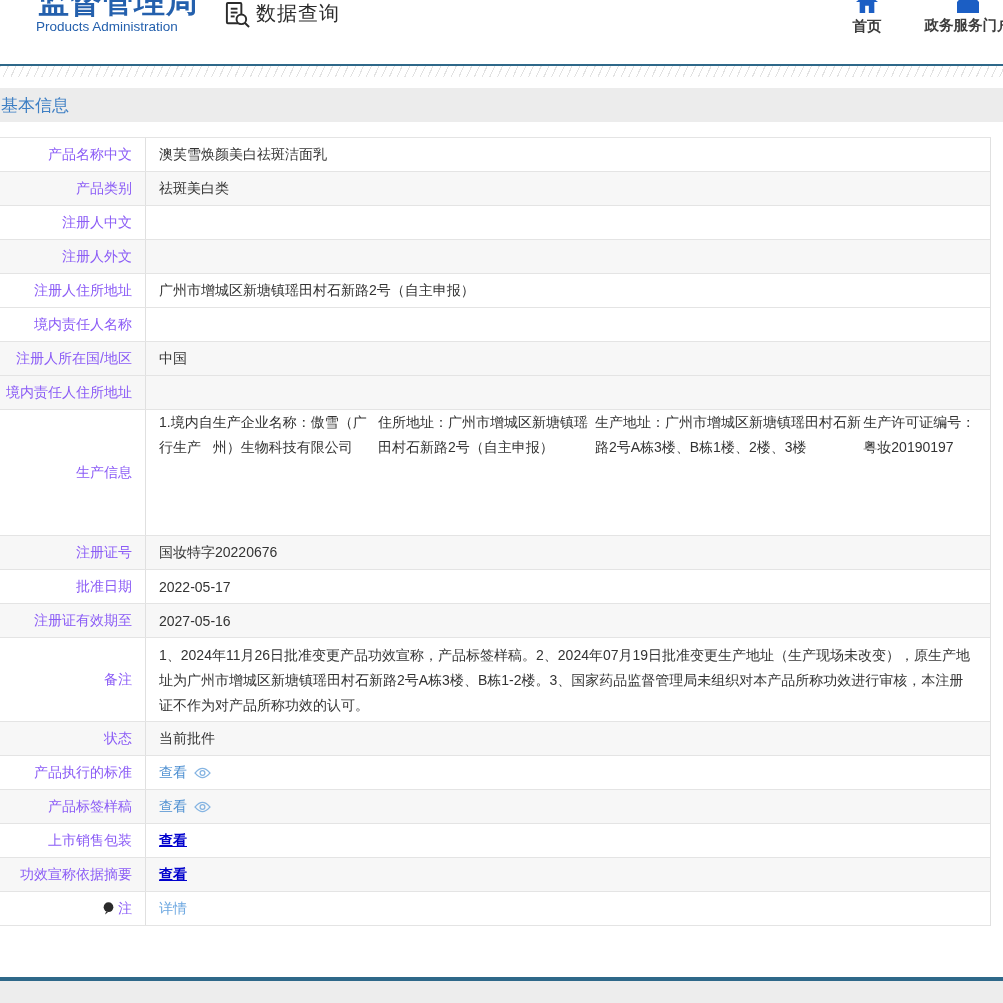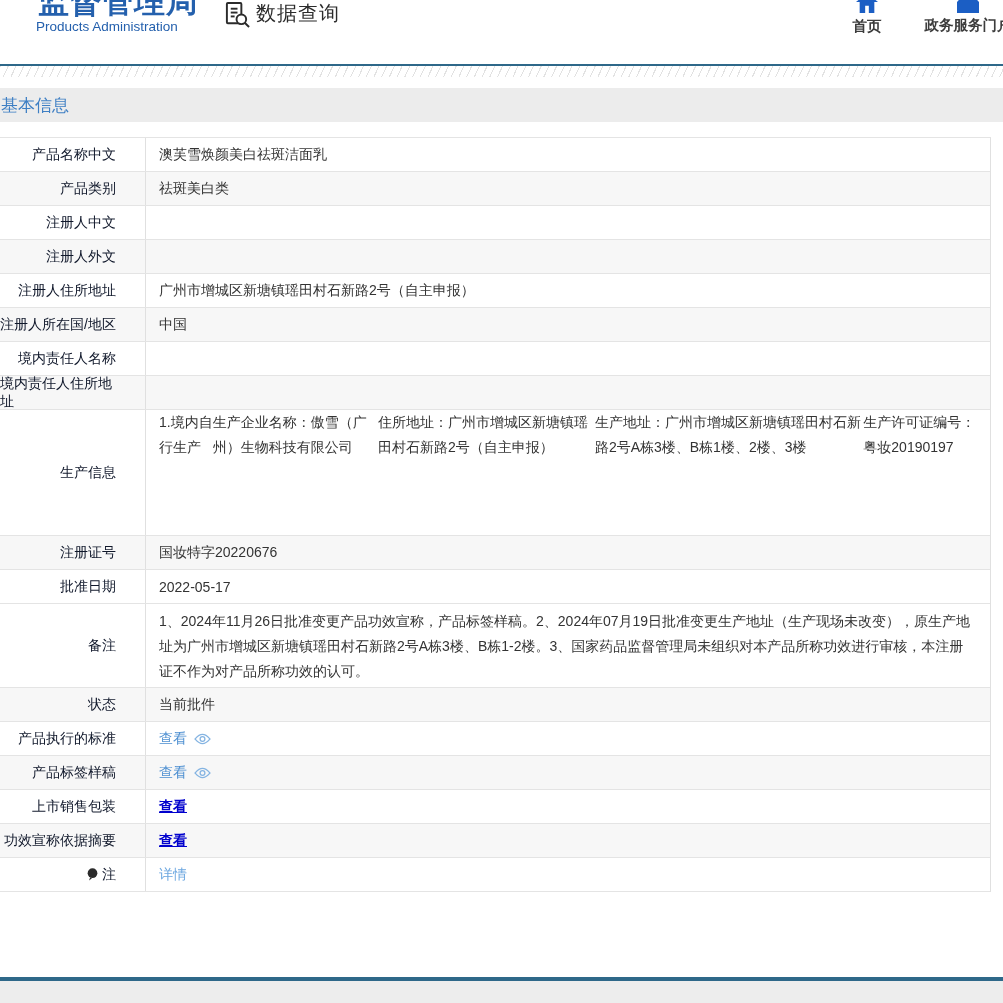--- a/index.html
+++ b/index.html
@@ -31,21 +31,21 @@
   .section-band { position:absolute; left:0; top:88px; width:1003px; height:34px; background:#ececec; display:flex; align-items:center; }
   .section-title { font-size:17px; color:#3e7fc4; padding-left:1px; }
 
   
   .table { position:absolute; left:0; top:137px; width:991px; border-top:1px solid #e4e4e4; border-right:1px solid #e0e0e0; }
   .trow { display:flex; align-items:stretch; border-bottom:1px solid #e4e4e4; height:34px; background:#fff; }
   .trow.shaded { background:#f7f7f7; }
   .trow.h-prod { height:126px; }
   .trow.h-note { height:84px; }
   .tlabel { width:146px; flex:none; display:flex; align-items:center; justify-content:flex-end; gap:2px;
-            padding-right:29px; font-size:14px; color:#0f172a; border-right:1px solid #e0e0e0; }
+            padding-right:13px; font-size:14px; color:#8b5cf6; border-right:1px solid #e0e0e0; }
   .tvalue { flex:1; display:flex; align-items:center; gap:7px; padding:0 13px; font-size:14px; color:#333; }
   .trow.h-prod .tvalue { align-items:flex-start; justify-content:center; gap:0; line-height:25px; }
   .trow.h-note .tvalue { display:block; padding-top:5px; line-height:25px; }
   .link { color:#4d8fd1; text-decoration:none; font-size:14px; }
   .link.bold { color:#0101cd; font-weight:bold; text-decoration:underline; }
   .link.light { color:#6ca7e0; }
   .eye-svg { width:17px; height:12px; color:#85b4e2; display:block; cursor:pointer; }
   .note-svg { width:11px; height:13px; margin-right:2px; display:block; }
 
   
@@ -120,31 +120,31 @@
           <span>注册人外文</span>
         </div>
         <div class="tvalue"></div>
       </div>
       <div class="trow">
         <div class="tlabel">
           <span>注册人住所地址</span>
         </div>
         <div class="tvalue">广州市增城区新塘镇瑶田村石新路2号（自主申报）</div>
       </div>
+      <div class="trow">
+        <div class="tlabel">
+          <span>境内责任人名称</span>
+        </div>
+        <div class="tvalue"></div>
+      </div>
       <div class="trow shaded">
         <div class="tlabel">
           <span>注册人所在国/地区</span>
         </div>
         <div class="tvalue">中国</div>
-      </div>
-      <div class="trow">
-        <div class="tlabel">
-          <span>境内责任人名称</span>
-        </div>
-        <div class="tvalue"></div>
       </div>
       <div class="trow shaded">
         <div class="tlabel">
           <span>境内责任人住所地址</span>
         </div>
         <div class="tvalue"></div>
       </div>
       <div class="trow h-prod">
         <div class="tlabel">
           <span>生产信息</span>
@@ -162,20 +162,26 @@
           <span>注册证号</span>
         </div>
         <div class="tvalue">国妆特字20220676</div>
       </div>
       <div class="trow">
         <div class="tlabel">
           <span>批准日期</span>
         </div>
         <div class="tvalue">2022-05-17</div>
       </div>
+      <div class="trow shaded">
+        <div class="tlabel">
+          <span>注册证有效期至</span>
+        </div>
+        <div class="tvalue">2027-05-16</div>
+      </div>
       <div class="trow h-note">
         <div class="tlabel">
           <span>备注</span>
         </div>
         <div class="tvalue">1、2024年11月26日批准变更产品功效宣称，产品标签样稿。2、2024年07月19日批准变更生产地址（生产现场未改变），原生产地址为广州市增城区新塘镇瑶田村石新路2号A栋3楼、B栋1-2楼。3、国家药品监督管理局未组织对本产品所称功效进行审核，本注册证不作为对产品所称功效的认可。</div>
       </div>
       <div class="trow shaded">
         <div class="tlabel">
           <span>状态</span>
         </div>

